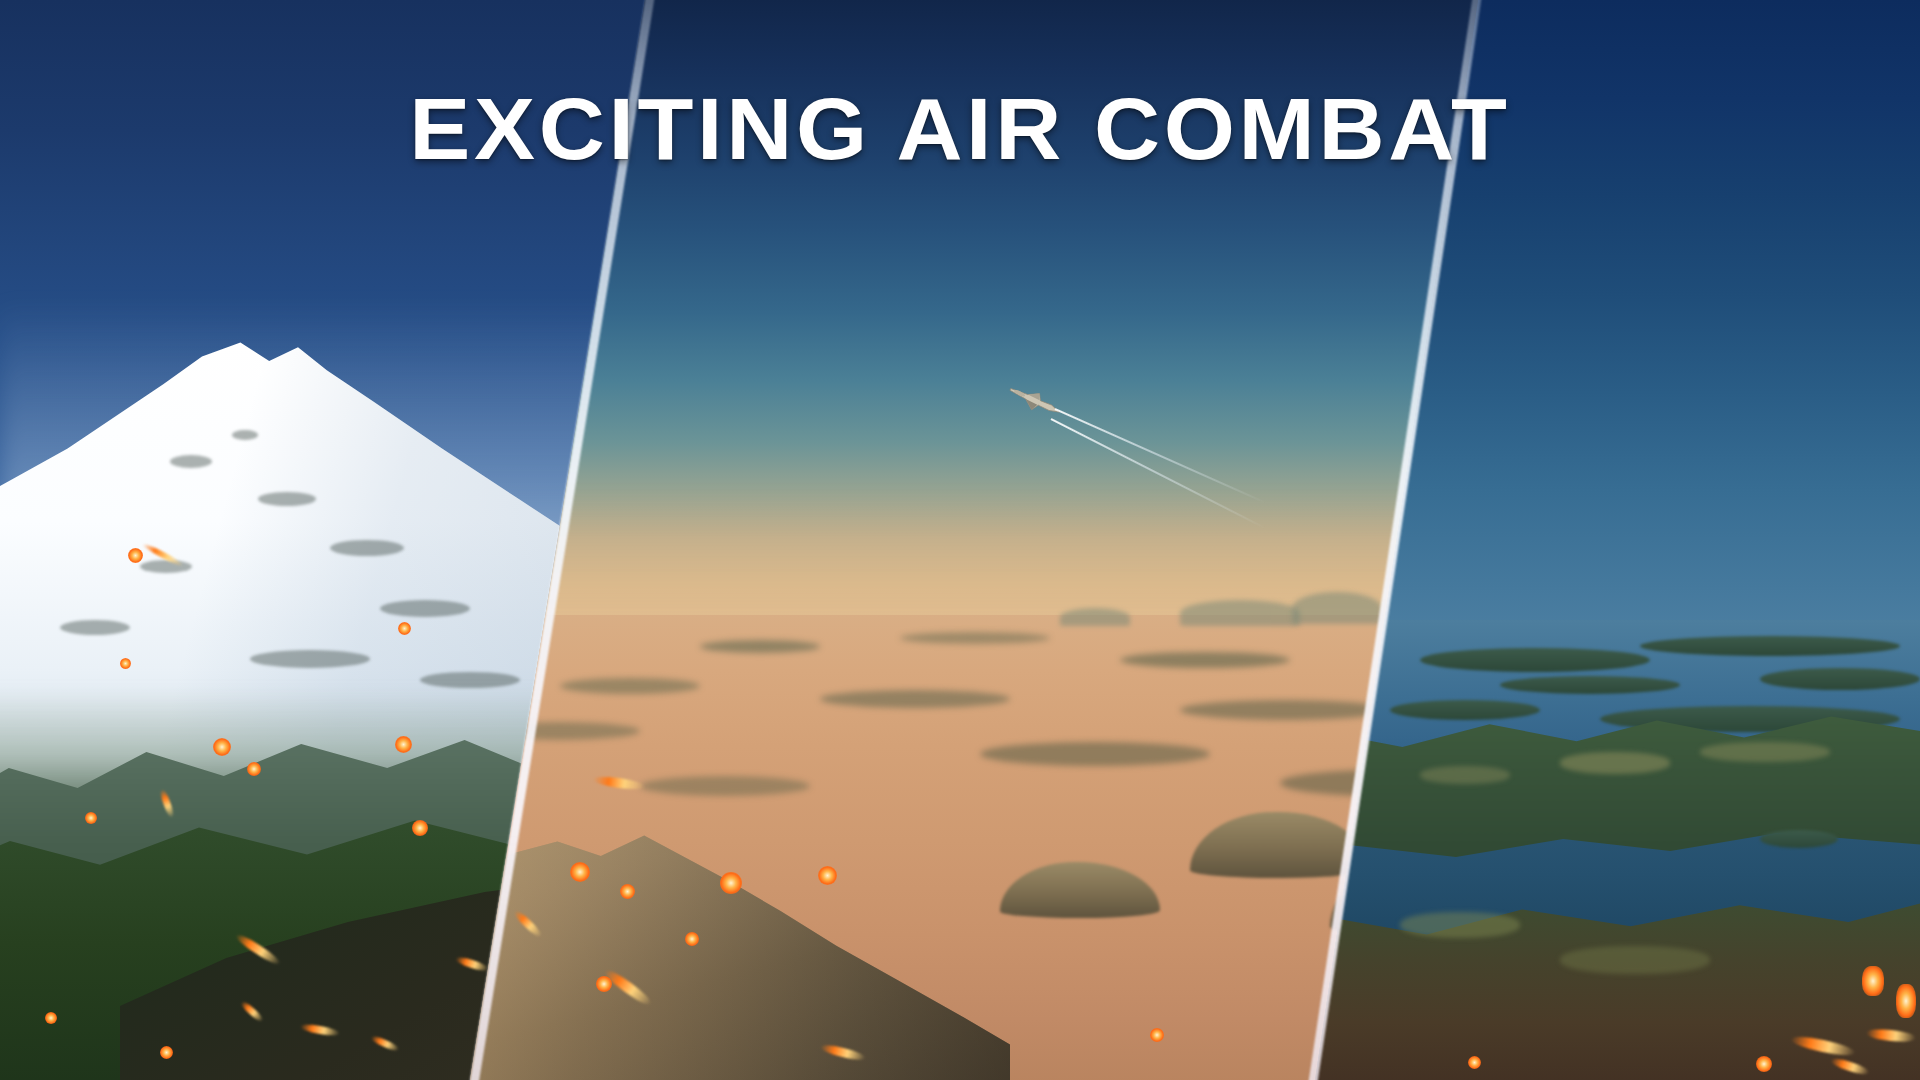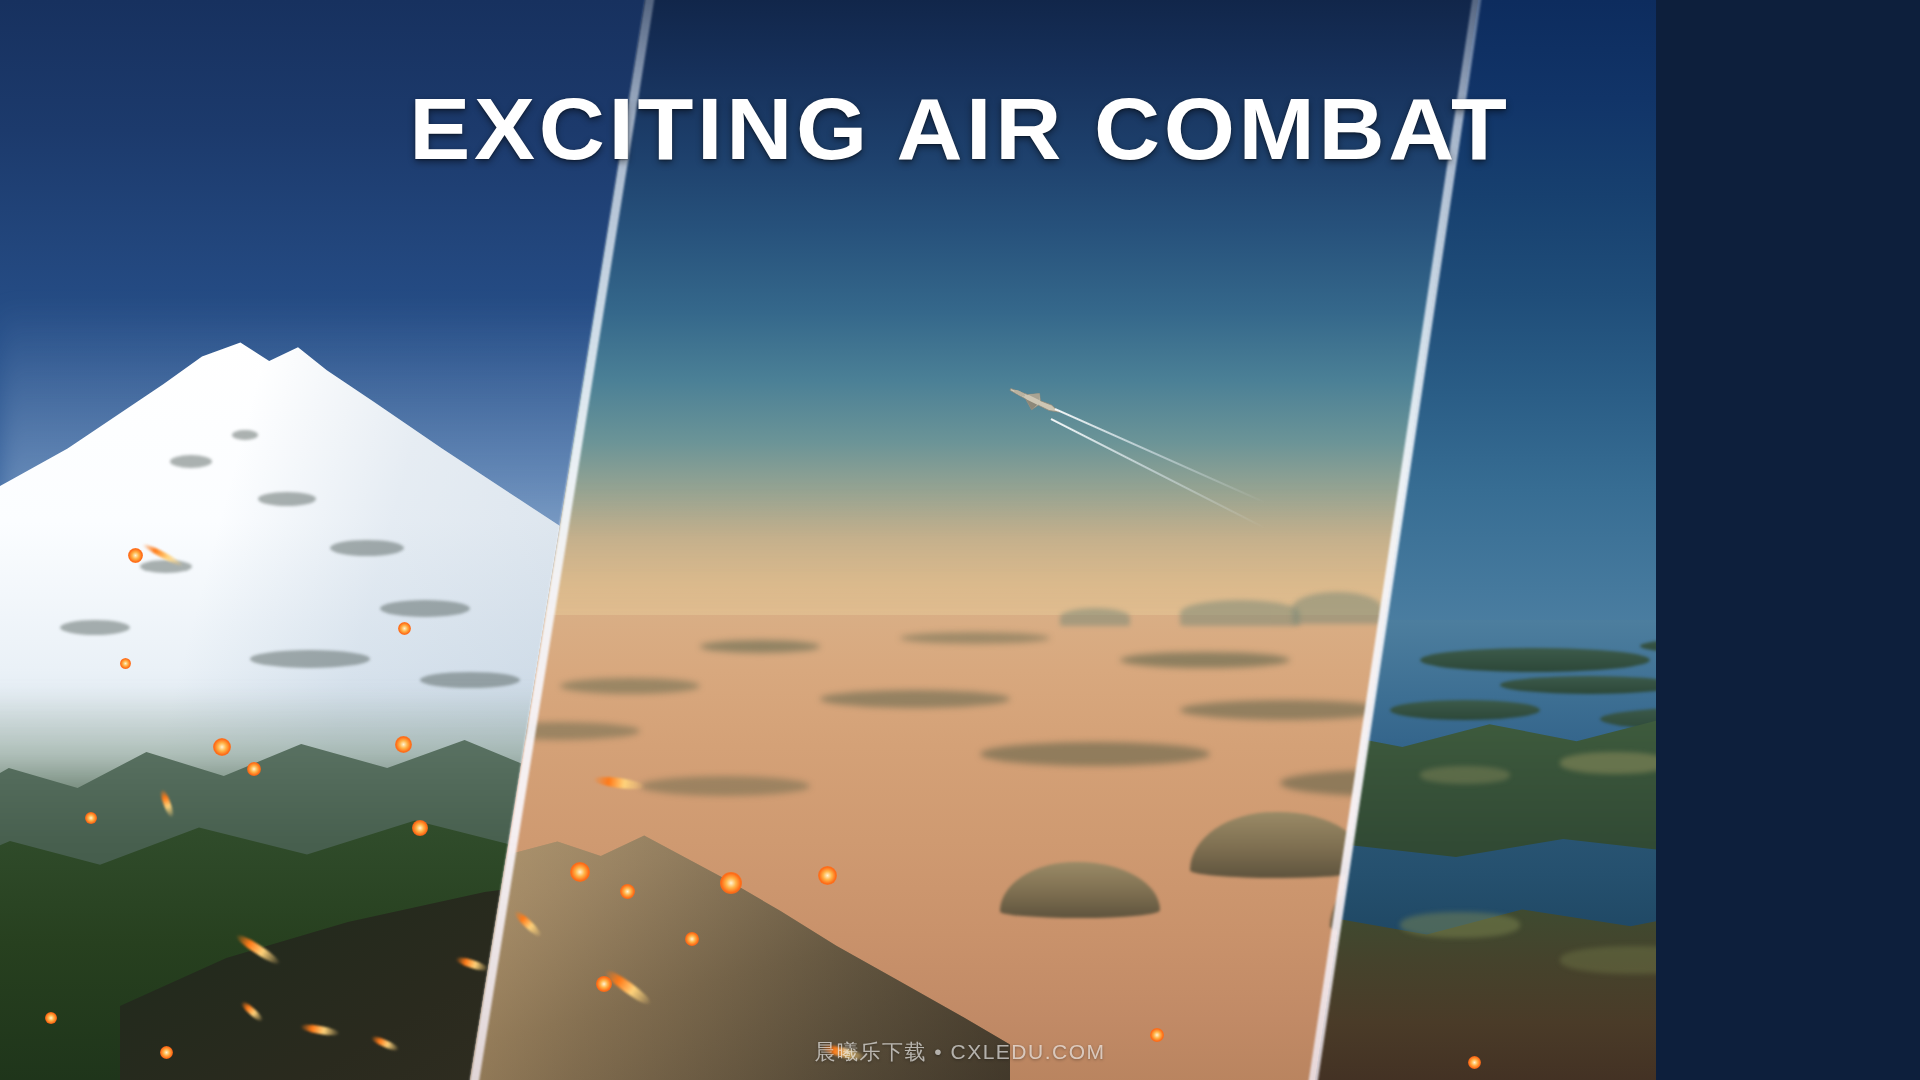--- a/index.html
+++ b/index.html
@@ -4,21 +4,21 @@
 <style>
   * { margin:0; padding:0; box-sizing:border-box; }
   html,body {
     width:1920px; height:1080px; overflow:hidden;
     background:#0d1f3c;
     font-family:"Liberation Sans", sans-serif;
   }
 
   #stage {
     position:relative;
-    width:1656px; height:1080px;
+    width:1920px; height:1080px;
     overflow:hidden;
     text-decoration:underline;
   }
 
   
   .panel { position:absolute; top:0; left:0; width:1920px; height:1080px; overflow:hidden; }
 
   
   #panel-alpine  { clip-path: polygon(0 0, 645px 0, 470px 1080px, 0 1080px); }
   
@@ -377,15 +377,14 @@
       <div class="ember" style="left:1468px;top:1056px;width:13px;height:13px;"></div>
     </div>
   </div>
 
   <div class="divider" id="divider-1"></div>
   <div class="divider" id="divider-2"></div>
 
   <div class="text-block" id="headline">EXCITING AIR COMBAT</div>
 
 
-  <div id="watermark">晨曦乐下载 • CXLEDU.COM</div>
 
 </div>
 
 </body></html>

